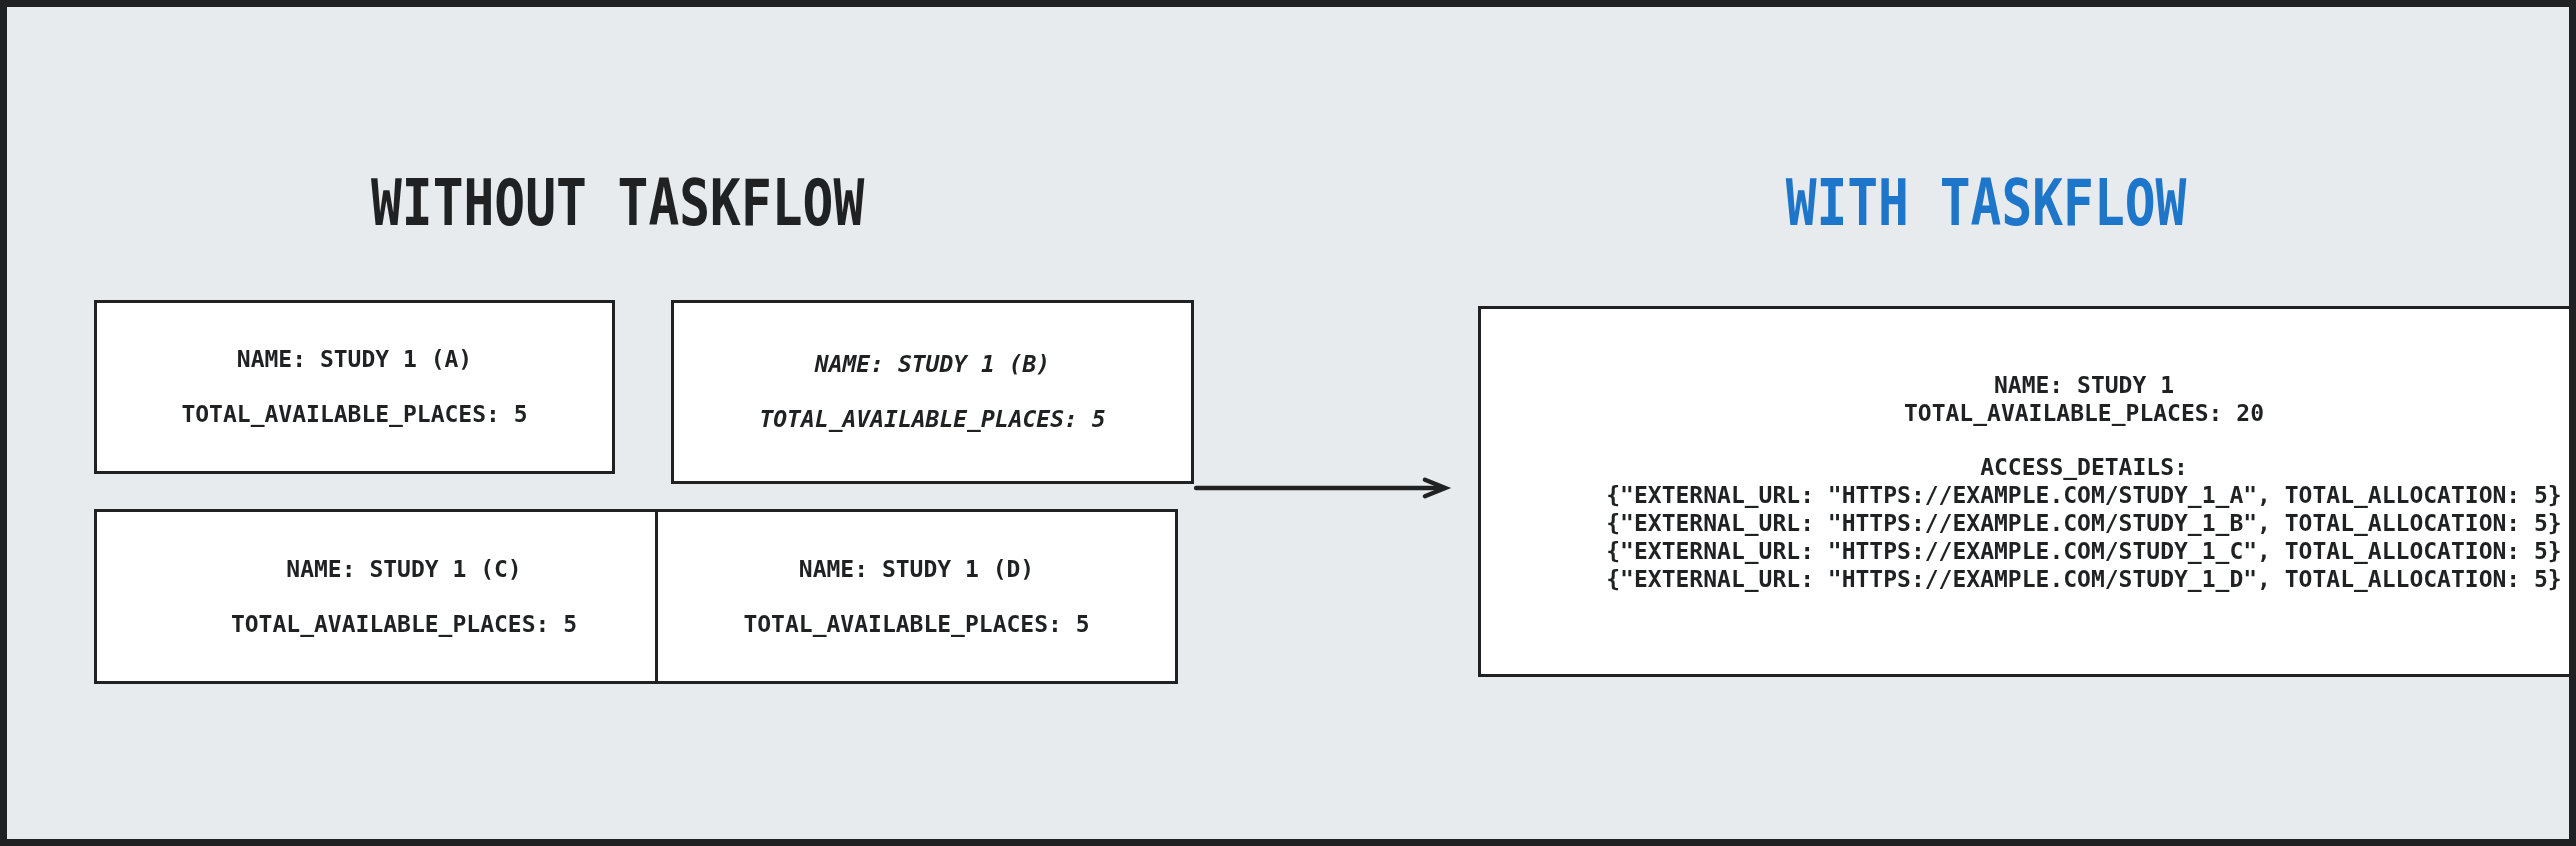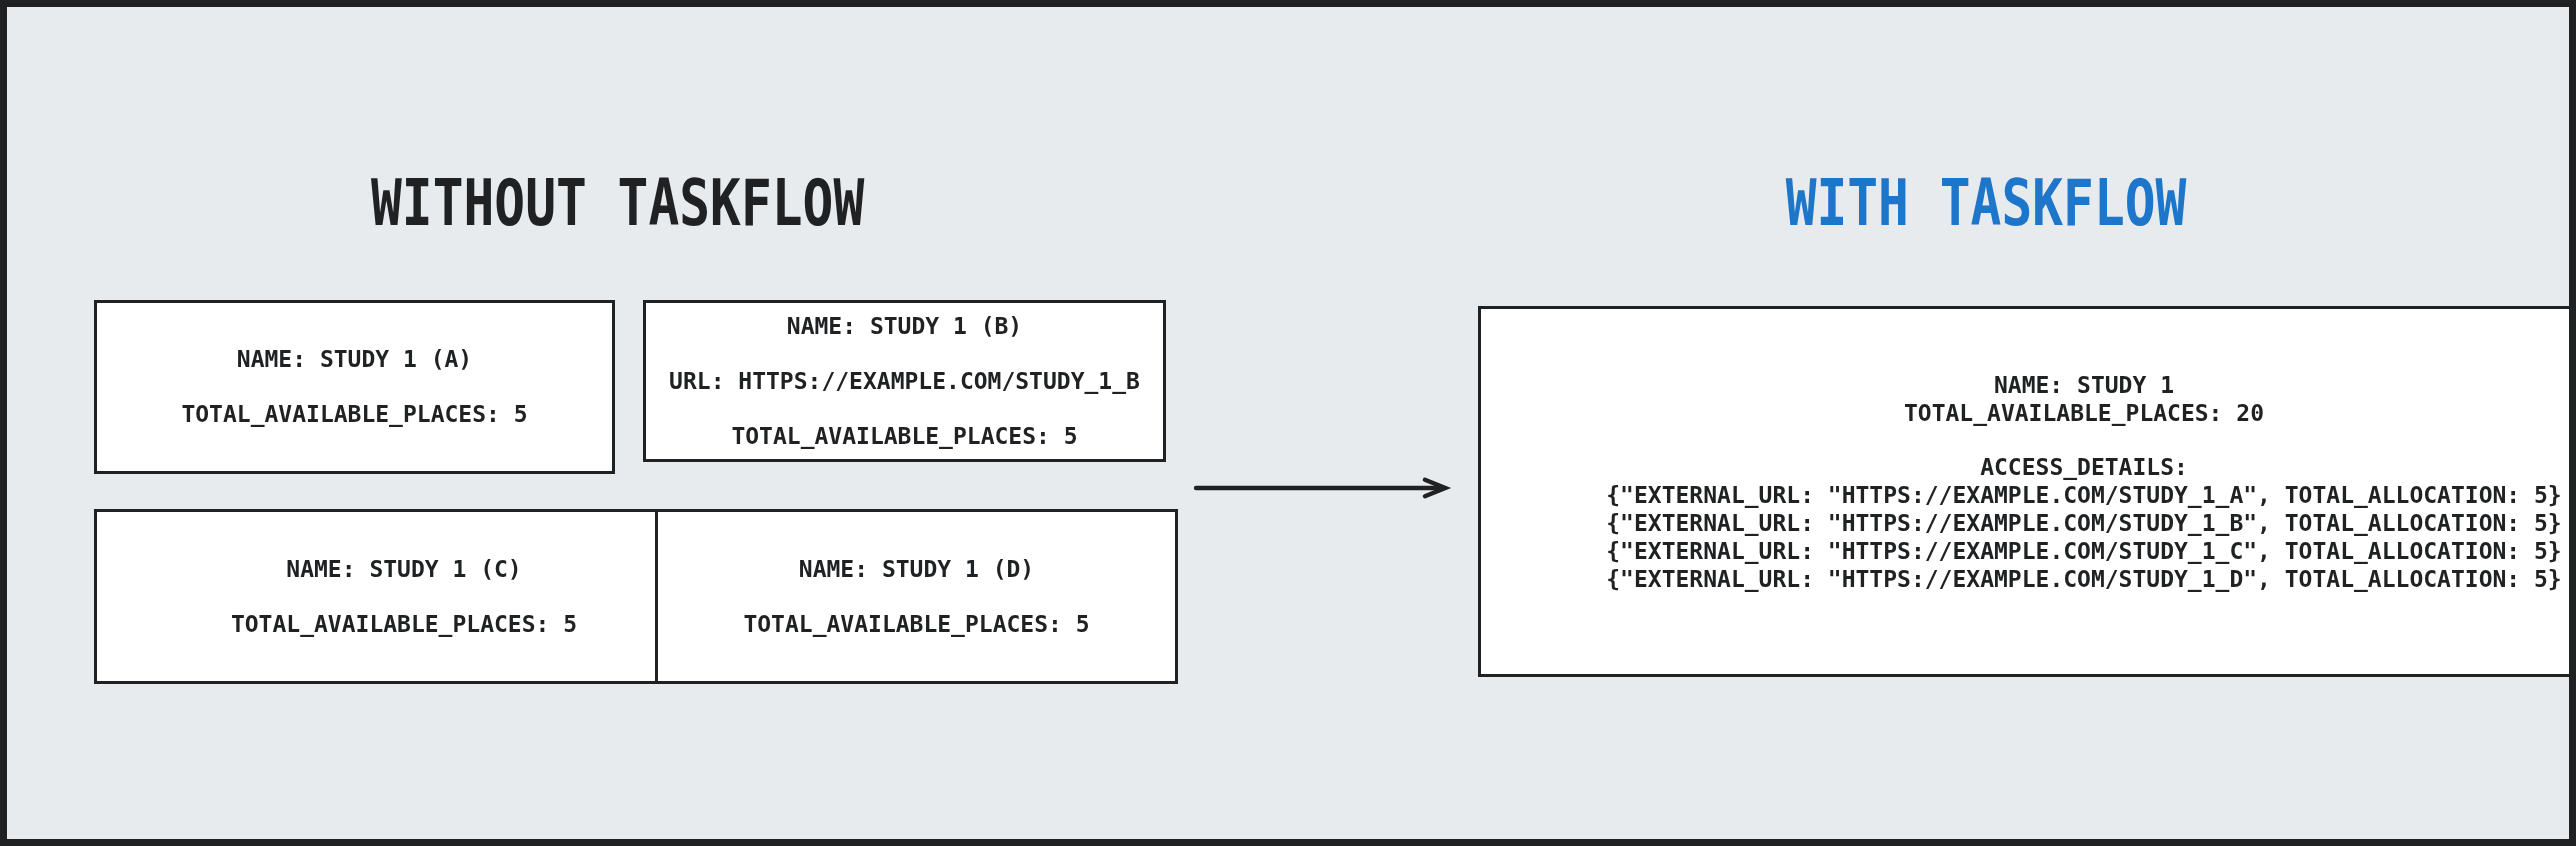--- a/index.html
+++ b/index.html
@@ -37,21 +37,21 @@
     border: 3.8px solid var(--ink, #1f2123);
     display: flex;
     flex-direction: column;
     justify-content: center;
     text-align: center;
     font-size: 23px;
     line-height: 55px;
     white-space: nowrap;
   }
   #box-a { left: 87px;  top: 293px; width: 521px; height: 174px; }
-  #box-b { left: 636px; top: 293px; width: 523px; height: 162px; }
+  #box-b { left: 664px; top: 293px; width: 523px; height: 184px; font-style: italic; }
   #box-c { left: 87px;  top: 502px; width: 620px; height: 175px; }
   #box-d { left: 636px; top: 502px; width: 523px; height: 175px; margin-left: 12px; }
 
   .taskflow-box {
     position: absolute;
     left: 1471px;
     top: 299px;
     width: 1212px;
     height: 371px;
     box-sizing: border-box;
@@ -89,21 +89,20 @@
 
   <div class="section-title with">WITH TASKFLOW</div>
 
   <div class="study-box" id="box-a">
     <div class="line">NAME: STUDY 1 (A)</div>
     <div class="line">TOTAL_AVAILABLE_PLACES: 5</div>
   </div>
 
   <div class="study-box" id="box-b">
     <div class="line">NAME: STUDY 1 (B)</div>
-    <div class="line">URL: HTTPS://EXAMPLE.COM/STUDY_1_B</div>
     <div class="line">TOTAL_AVAILABLE_PLACES: 5</div>
   </div>
 
   <div class="study-box" id="box-c">
     <div class="line">NAME: STUDY 1 (C)</div>
     <div class="line">TOTAL_AVAILABLE_PLACES: 5</div>
   </div>
 
   <div class="study-box" id="box-d">
     <div class="line">NAME: STUDY 1 (D)</div>

